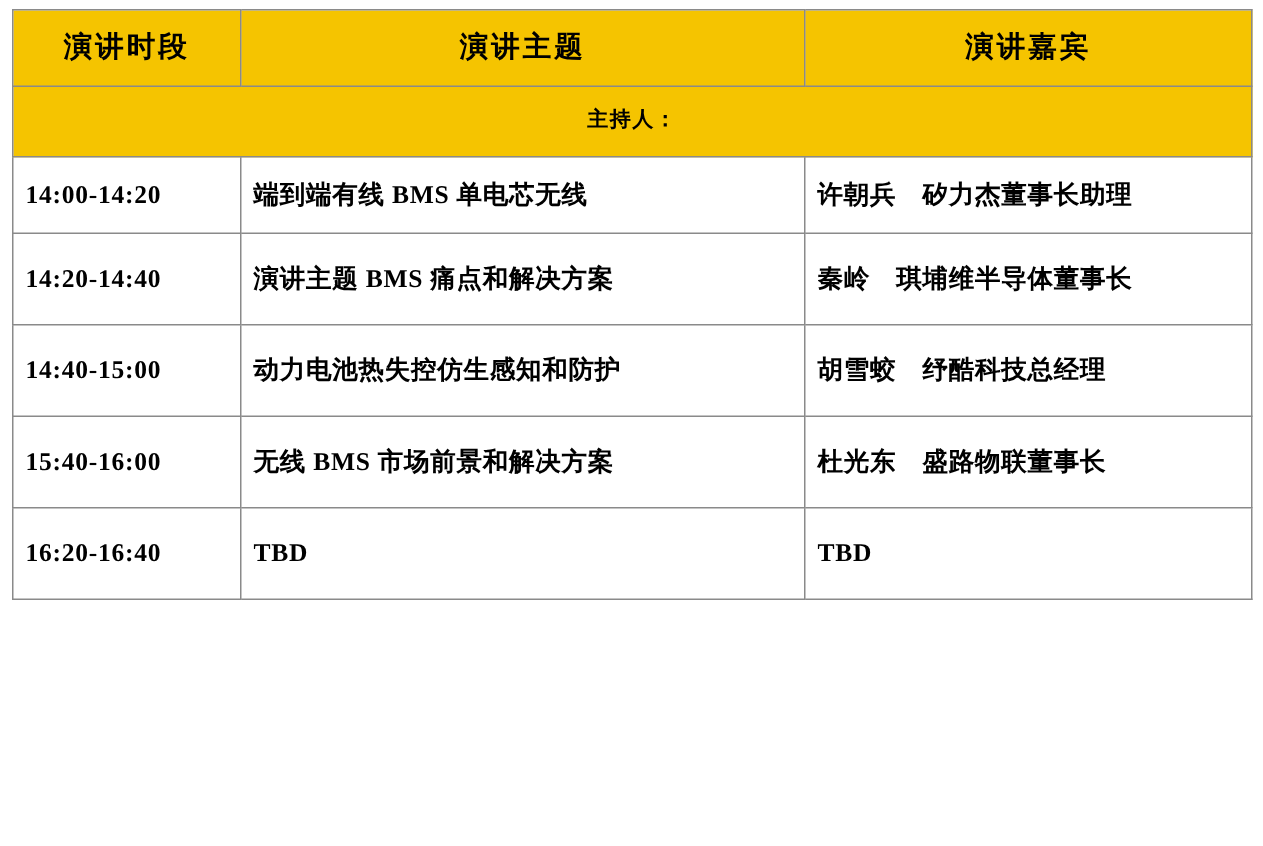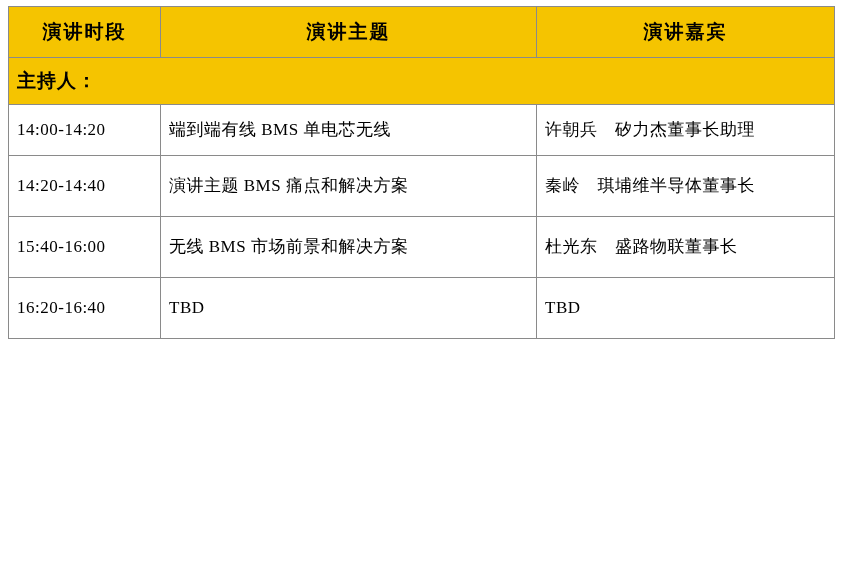--- a/index.html
+++ b/index.html
@@ -24,40 +24,40 @@
     width: 826px;
     border-collapse: collapse;
     table-layout: fixed;
   }
   table.agenda td, table.agenda th {
     border: 1px solid #8a8a8a;
     padding: 4px 8px;
     vertical-align: middle;
     font-size: 17px;
     line-height: 1.35;
-    font-weight: normal;
+    font-weight: bold;
   }
   col.c-time { width: 152px; }
   col.c-topic { width: 376px; }
   col.c-guest { width: 298px; }
 
   tr.header-row td {
     background: #f5c400;
     text-align: center;
     font-weight: bold;
     font-size: 19px;
     height: 42px;
     letter-spacing: 2px;
     margin-left: 34px;
   }
   tr.host-row td {
     background: #f5c400;
-    text-align: left;
+    text-align: center;
     font-weight: bold;
-    font-size: 19px;
+    font-size: 14px;
     height: 38px;
     letter-spacing: 1px;
   }
   tr.data-row td {
     height: 42px;
     background: #ffffff;
   }
   td.time-cell {
     letter-spacing: 0.5px;
     white-space: nowrap;
@@ -96,20 +96,25 @@
         <td class="topic-cell">端到端有线 BMS 单电芯无线</td>
         <td class="guest-cell">许朝兵　矽力杰董事长助理</td>
       </tr>
 
       <tr class="data-row tall-row">
         <td class="time-cell">14:20-14:40</td>
         <td class="topic-cell">演讲主题 BMS 痛点和解决方案</td>
         <td class="guest-cell">秦岭　琪埔维半导体董事长</td>
       </tr>
 
+      <tr class="data-row tall-row">
+        <td class="time-cell">14:40-15:00</td>
+        <td class="topic-cell">动力电池热失控仿生感知和防护</td>
+        <td class="guest-cell">胡雪蛟　纾酷科技总经理</td>
+      </tr>
 
 
 
       <tr class="data-row tall-row">
         <td class="time-cell">15:40-16:00</td>
         <td class="topic-cell">无线 BMS 市场前景和解决方案</td>
         <td class="guest-cell">杜光东　盛路物联董事长</td>
       </tr>
 
 

